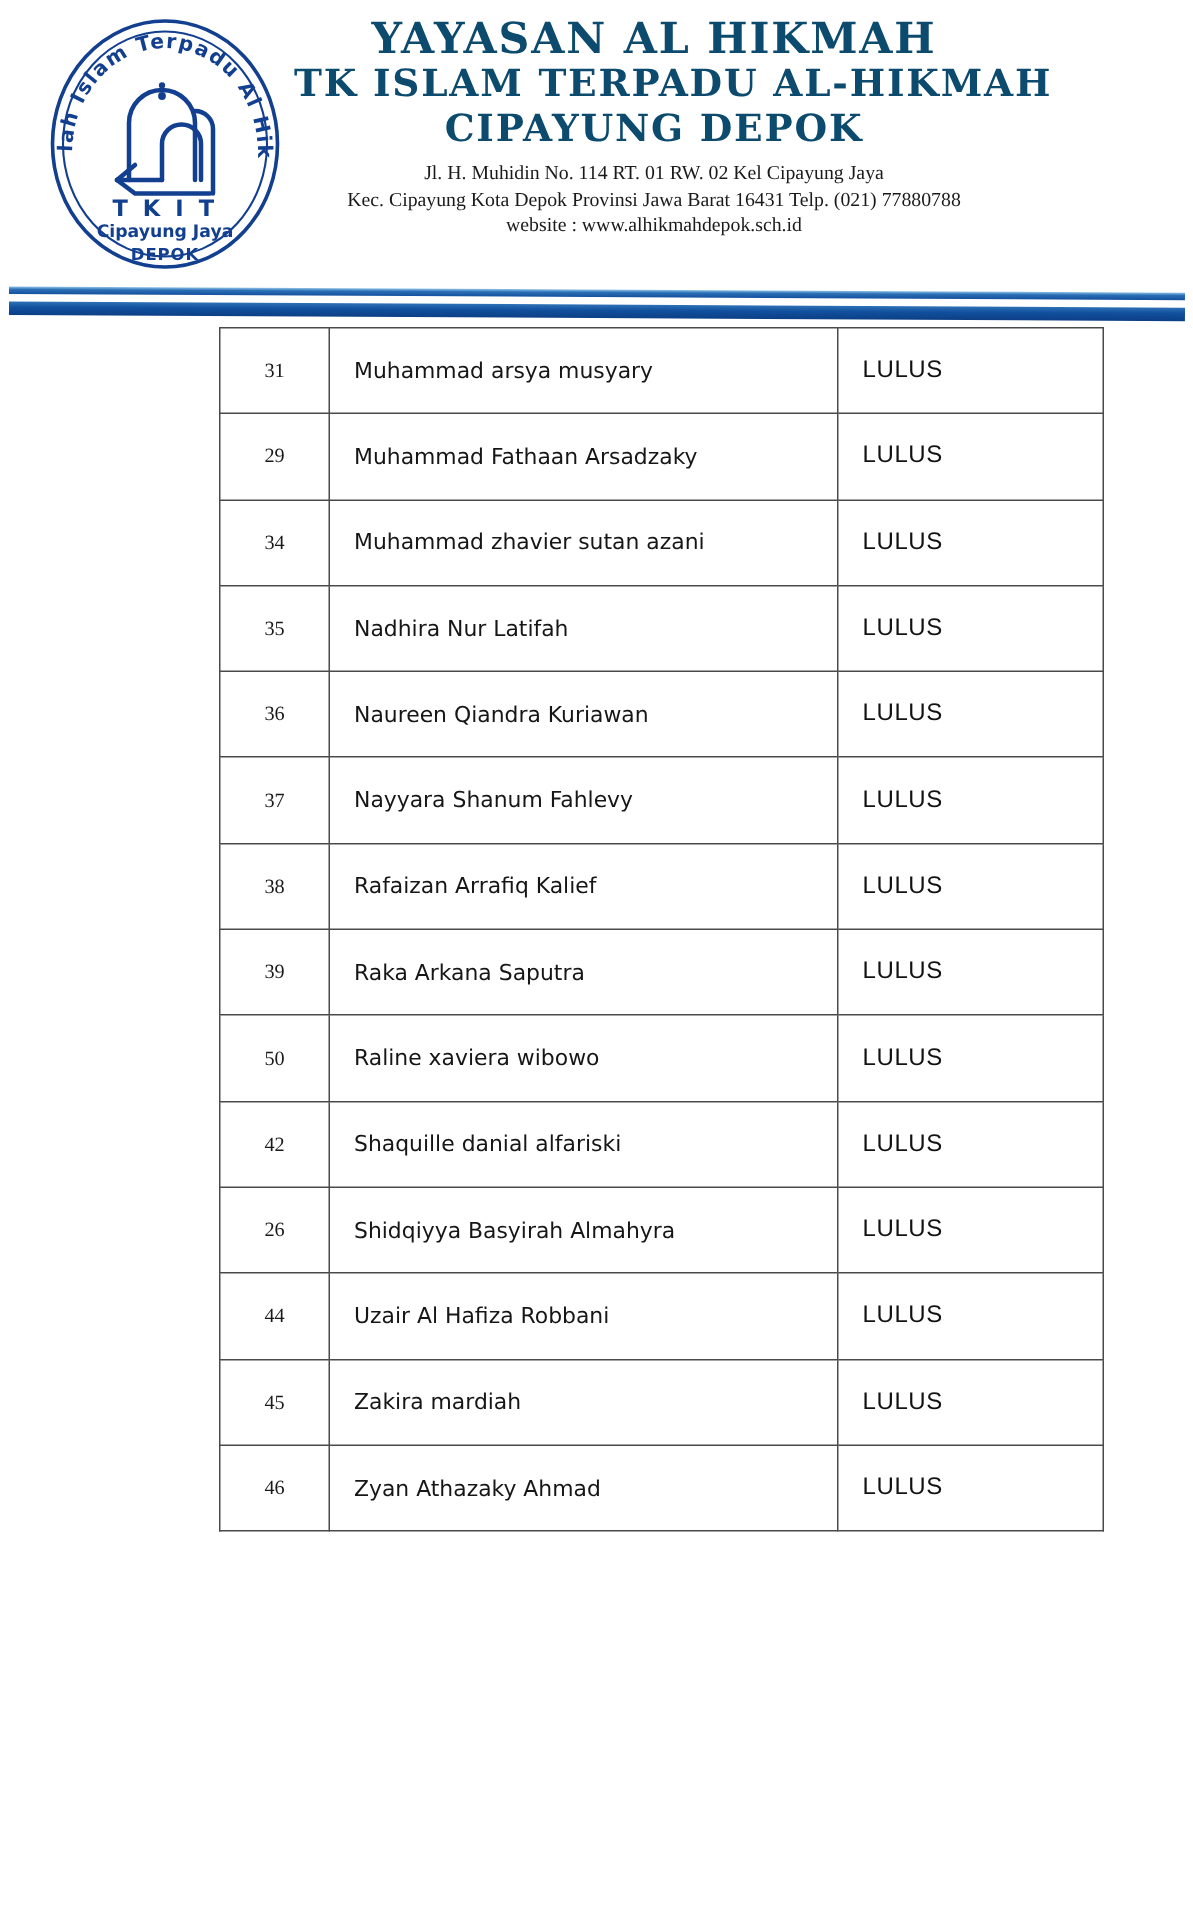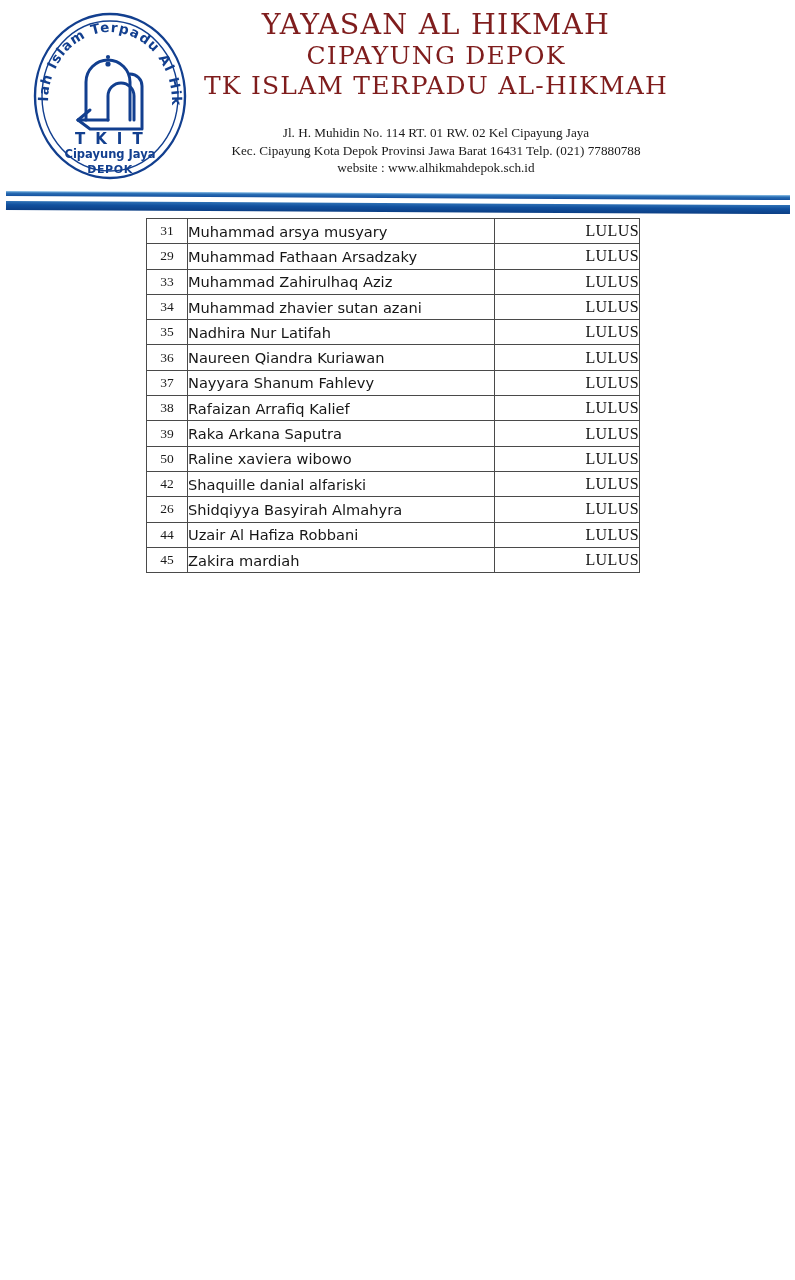--- a/index.html
+++ b/index.html
@@ -39,39 +39,39 @@
   
   .title-block {
     position: absolute;
     left: 196px;
     top: 10px;
     width: 480px;
     text-align: center;
   }
   .org-line {
     font-family: "DejaVu Serif", "Liberation Serif", serif;
-    font-weight: normal;
-    color: #7f1d1d;
+    font-weight: bold;
+    color: #0c4a6e;
     letter-spacing: 1.2px;
     line-height: 1.06;
     white-space: nowrap;
     text-shadow: 0 1px 0 rgba(255,255,255,0.45);
   }
   .org-line.l1 { font-size: 28.5px; }
   .org-line.l2 { font-size: 25px; margin-top: 3px; }
   .org-line.l3 { font-size: 25px; margin-top: 3px; }
 
   .addr-line {
     font-family: "Liberation Serif", "DejaVu Serif", serif;
     font-size: 13.2px;
     color: #1a1a1a;
     line-height: 1.32;
     white-space: nowrap;
   }
-  .addr-line.a1 { margin-top: 25px; }
+  .addr-line.a1 { margin-top: 7px; }
 
   
   .rule-area {
     position: absolute;
     left: 0;
     top: 188px;
     width: 795px;
     height: 26px;
   }
   .rule {
@@ -101,21 +101,21 @@
     width: 492px;
   }
   table.roster {
     border-collapse: collapse;
     width: 492px;
     table-layout: fixed;
   }
   table.roster td {
     border: 1px solid #4a4a4a;
     height: 24.3px;
-    padding: 0;
+    padding: 16px;
     vertical-align: middle;
   }
   td.c-no {
     width: 40px;
     text-align: center;
     font-family: "Liberation Serif", "DejaVu Serif", serif;
     font-size: 13.5px;
     color: #1a1a1a;
   }
   td.c-name {
@@ -124,22 +124,22 @@
     padding-left: 7px;
     font-family: "DejaVu Sans", "Liberation Sans", sans-serif;
     font-size: 14.6px;
     color: #161616;
     white-space: nowrap;
     overflow: hidden;
     margin-left: 11px;
   }
   td.c-status {
     width: 144px;
-    text-align: right;
-    font-family: Liberation Serif, serif;
+    text-align: left;
+    font-family: Liberation Sans, sans-serif;
     font-size: 16px;
     color: #121212;
     letter-spacing: 0.4px;
   }
 </style>
 </head>
 <body>
 
 <div class="letterhead">
 
@@ -165,22 +165,22 @@
       <circle cx="86" cy="56" r="2.6" fill="#123f8f"></circle>
       <circle cx="86" cy="49" r="2.1" fill="#123f8f"></circle>
       <text x="88" y="136" text-anchor="middle" font-family="'DejaVu Sans', sans-serif" font-size="15" font-weight="bold" fill="#123f8f" letter-spacing="2.4">T K I T</text>
       <text x="88" y="150" text-anchor="middle" font-family="'DejaVu Sans', sans-serif" font-size="11.5" font-weight="bold" fill="#123f8f">Cipayung Jaya</text>
       <text x="88" y="165" text-anchor="middle" font-family="'DejaVu Sans', sans-serif" font-size="11" font-weight="bold" fill="#123f8f" letter-spacing="0.6">DEPOK</text>
     </svg>
   </div>
 
   <div class="title-block">
     <div class="org-line l1">YAYASAN AL HIKMAH</div>
+    <div class="org-line l3">TK ISLAM TERPADU AL-HIKMAH</div>
     <div class="org-line l2">CIPAYUNG DEPOK</div>
-    <div class="org-line l3">TK ISLAM TERPADU AL-HIKMAH</div>
     <div class="addr-line a1">Jl. H. Muhidin No. 114 RT. 01 RW. 02 Kel Cipayung Jaya</div>
     <div class="addr-line">Kec. Cipayung Kota Depok Provinsi Jawa Barat 16431 Telp. (021) 77880788</div>
     <div class="addr-line">website : www.alhikmahdepok.sch.id</div>
   </div>
 </div>
 
 <div class="rule-area">
   <div class="rule rule-top"></div>
   <div class="rule rule-bot"></div>
 </div>
@@ -192,25 +192,20 @@
           <td class="c-no">31</td>
           <td class="c-name">Muhammad arsya musyary</td>
           <td class="c-status">LULUS</td>
         </tr>
         <tr>
           <td class="c-no">29</td>
           <td class="c-name">Muhammad Fathaan Arsadzaky</td>
           <td class="c-status">LULUS</td>
         </tr>
         <tr>
-          <td class="c-no">33</td>
-          <td class="c-name">Muhammad Zahirulhaq Aziz</td>
-          <td class="c-status">LULUS</td>
-        </tr>
-        <tr>
           <td class="c-no">34</td>
           <td class="c-name">Muhammad zhavier sutan azani</td>
           <td class="c-status">LULUS</td>
         </tr>
         <tr>
           <td class="c-no">35</td>
           <td class="c-name">Nadhira Nur Latifah</td>
           <td class="c-status">LULUS</td>
         </tr>
         <tr>
@@ -249,17 +244,22 @@
           <td class="c-status">LULUS</td>
         </tr>
         <tr>
           <td class="c-no">44</td>
           <td class="c-name">Uzair Al Hafiza Robbani</td>
           <td class="c-status">LULUS</td>
         </tr>
         <tr>
           <td class="c-no">45</td>
           <td class="c-name">Zakira mardiah</td>
+          <td class="c-status">LULUS</td>
+        </tr>
+        <tr>
+          <td class="c-no">46</td>
+          <td class="c-name">Zyan Athazaky Ahmad</td>
           <td class="c-status">LULUS</td>
         </tr>
       </tbody>
   </table>
 </div>
 
 </body></html>

